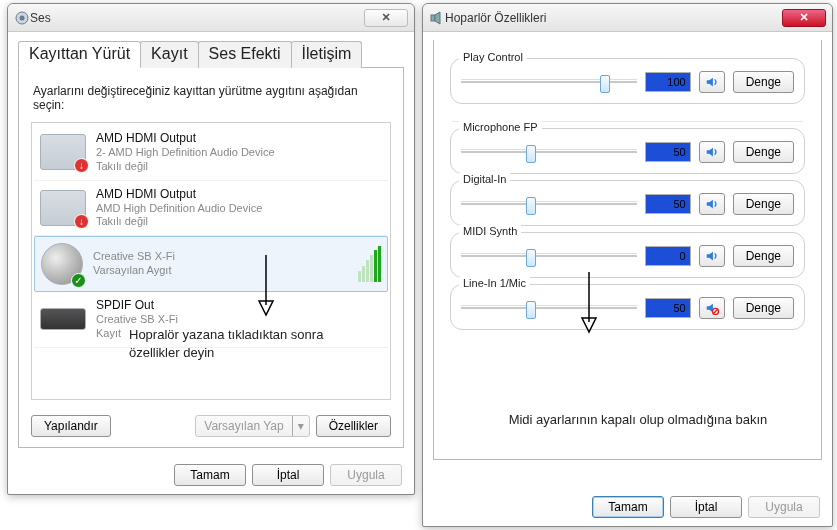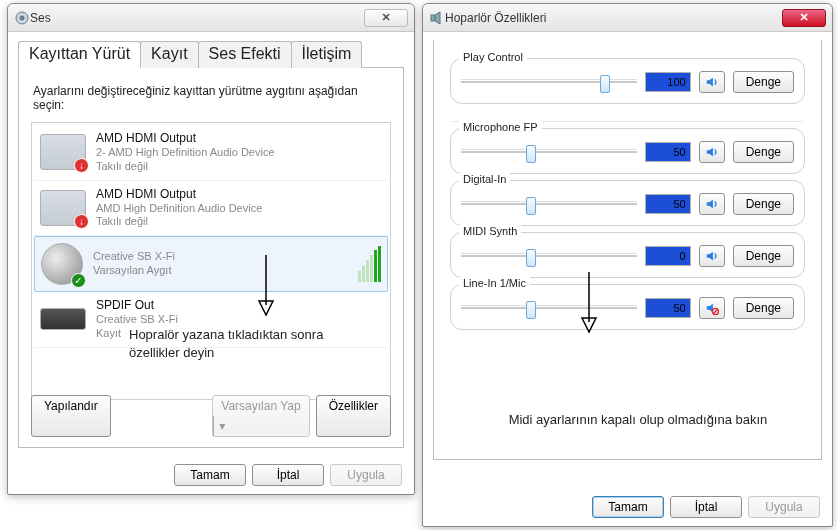--- a/index.html
+++ b/index.html
@@ -129,21 +129,21 @@
   .btnrow { display:flex; gap:6px; margin-top:10px; }
   .btn {
     padding: 3px 12px;
     min-width: 72px;
     font-size:12px;
     background: linear-gradient(#fdfdfd,#e8e8e8);
     border:1px solid #8f8f8f;
     border-radius:3px;
     text-align:center;
   }
-  .btn.disabled { color:#9a9a9a; border-color:#c8c8c8; background:linear-gradient(#fafafa,#f1f1f1);flex-direction:column; }
+  .btn.disabled { color:#9a9a9a; border-color:#c8c8c8; background:linear-gradient(#fafafa,#f1f1f1); }
   .btn.default { border-color:#3c7fb1; box-shadow: inset 0 0 0 1px #a6d1f4; }
   .btn.split { display:flex; padding:0; }
   .btn.split > span { padding:3px 8px; }
   .btn.split .dd { border-left:1px solid #aaa; width:16px; display:flex; align-items:center; justify-content:center; }
   .footer {
     position:absolute; bottom:8px; right:12px;
     display:flex; gap:6px;
   }
 
   

